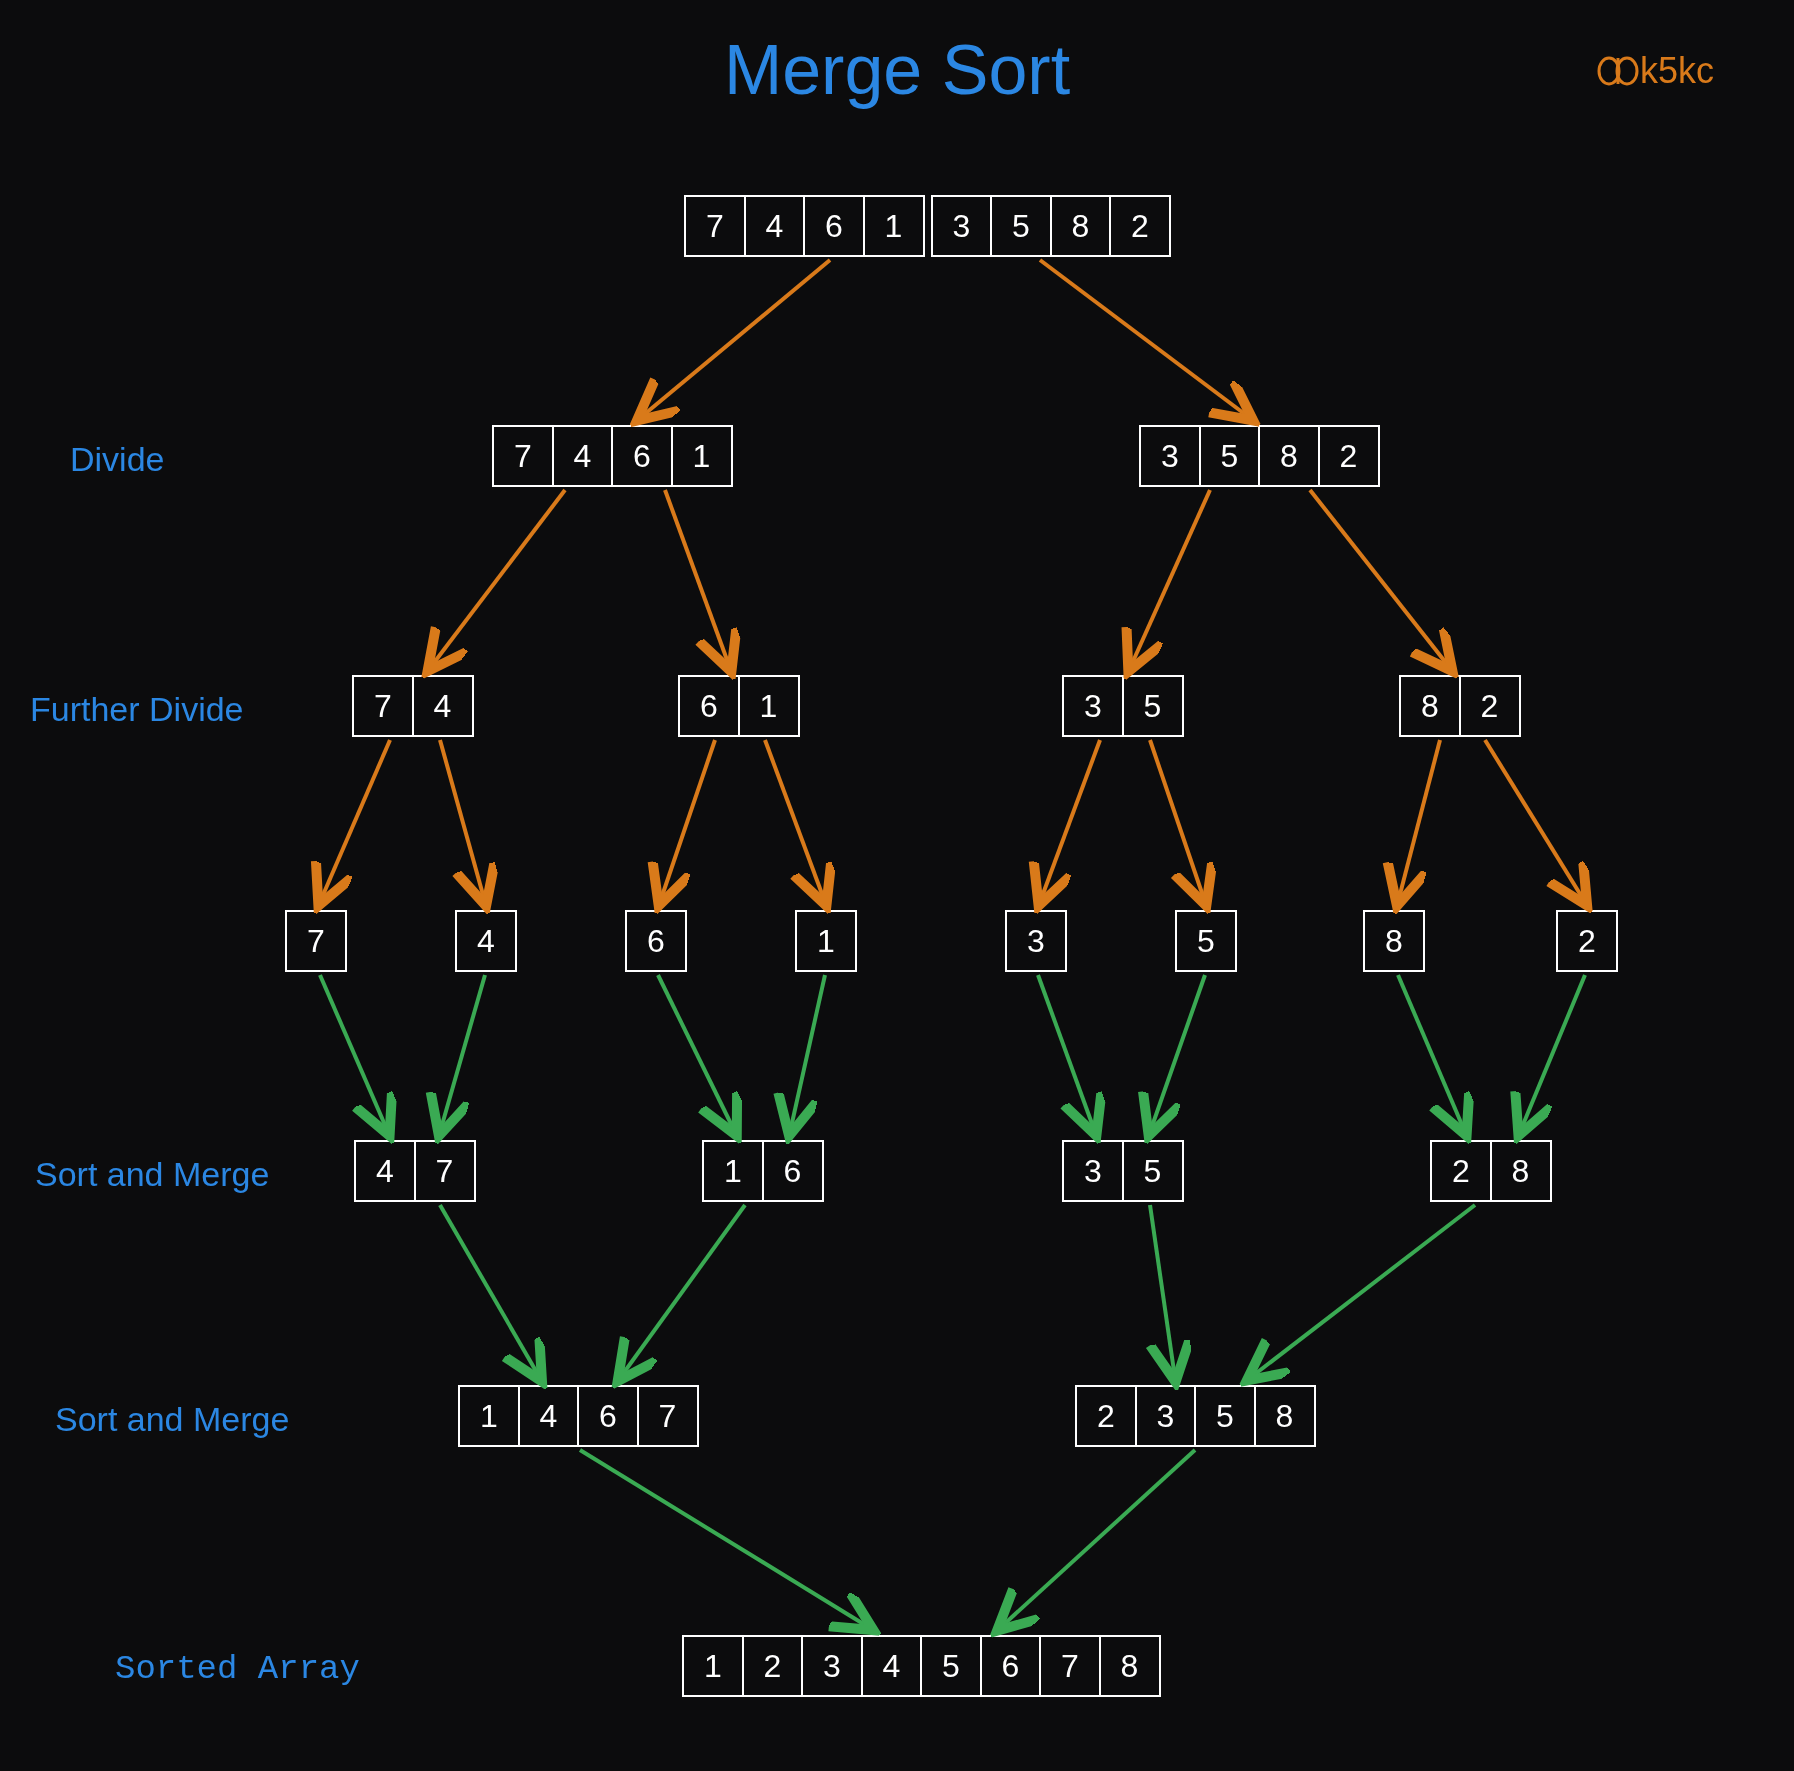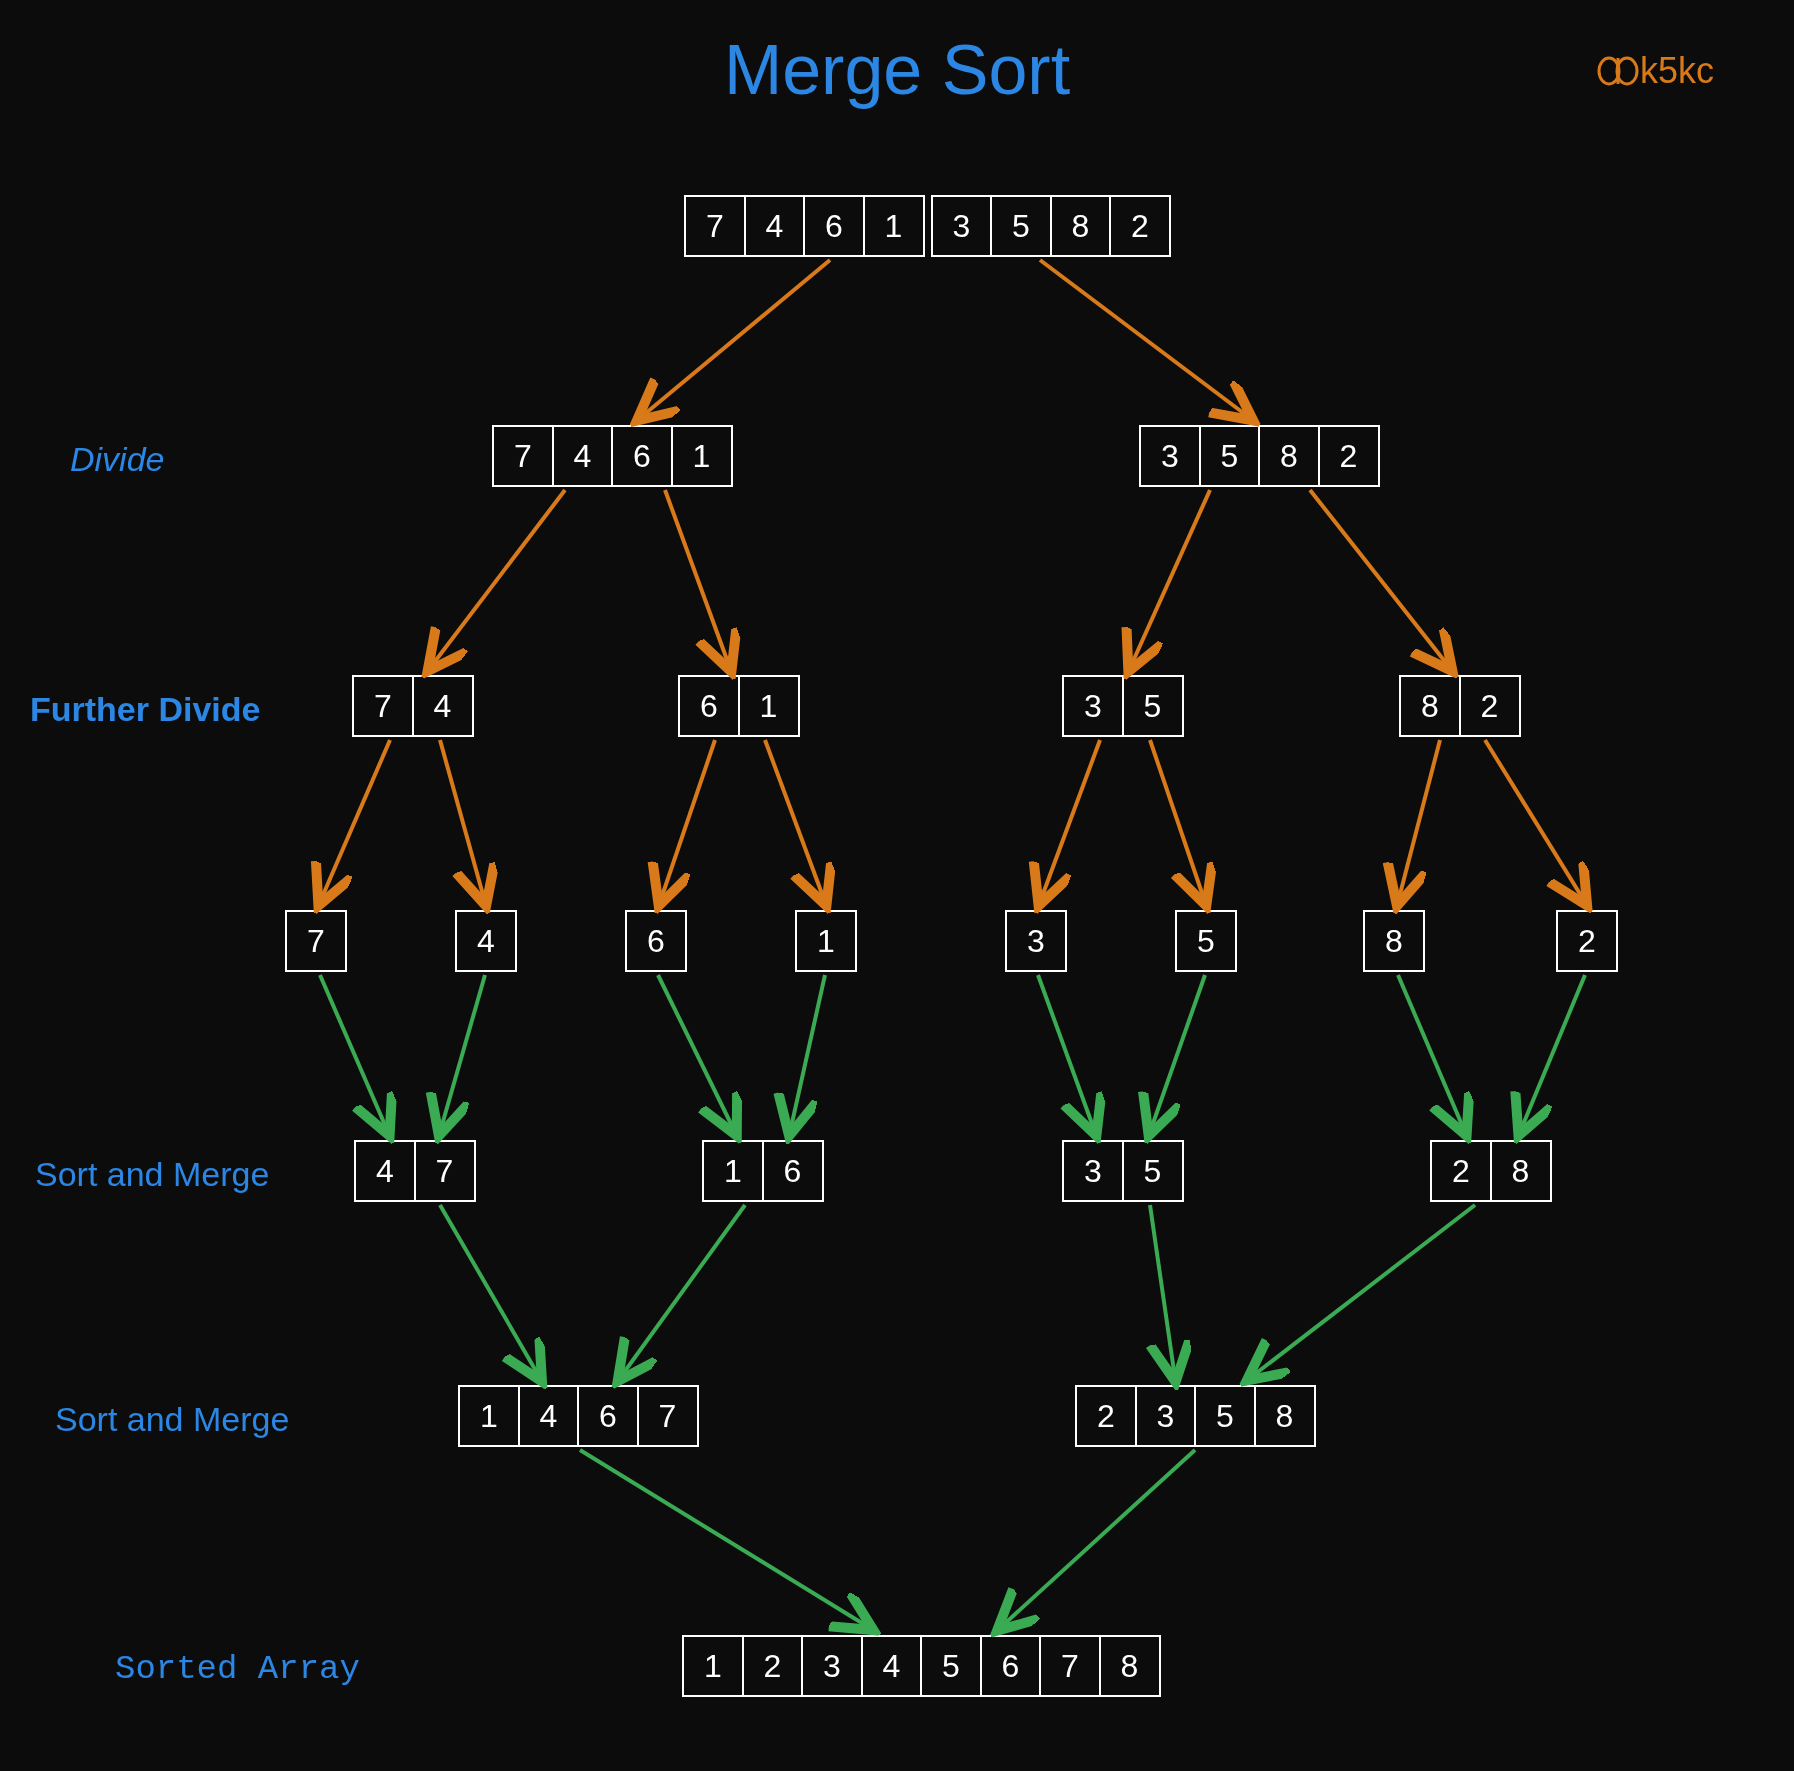--- a/index.html
+++ b/index.html
@@ -77,22 +77,22 @@
   <svg width="44" height="30" viewBox="0 0 44 30">
     <g stroke="#d97a1a" stroke-width="3" fill="none">
       <ellipse cx="13" cy="15" rx="10" ry="13"></ellipse>
       <ellipse cx="31" cy="15" rx="10" ry="13"></ellipse>
       <line x1="22" y1="2" x2="22" y2="28"></line>
     </g>
   </svg>
   <span>k5kc</span>
 </div>
 
-<div class="stage-label" style="left:70px; top:440px;font-style:italic;">Divide</div>
-<div class="stage-label" style="left:30px; top:690px;font-weight:bold;">Further Divide</div>
+<div class="stage-label" style="left:70px; top:440px;">Divide</div>
+<div class="stage-label" style="left:30px; top:690px;">Further Divide</div>
 <div class="stage-label" style="left:35px; top:1155px;">Sort and Merge</div>
 <div class="stage-label" style="left:55px; top:1400px;">Sort and Merge</div>
 <div class="stage-label" style="left:115px; top:1650px;font-family:Liberation Mono, monospace;">Sorted Array</div>
 
 <div class="array" style="left:684px; top:195px;">
   <div class="cell">7</div>
   <div class="cell">4</div>
   <div class="cell">6</div>
   <div class="cell">1</div>
   <div class="cell gap">3</div>

